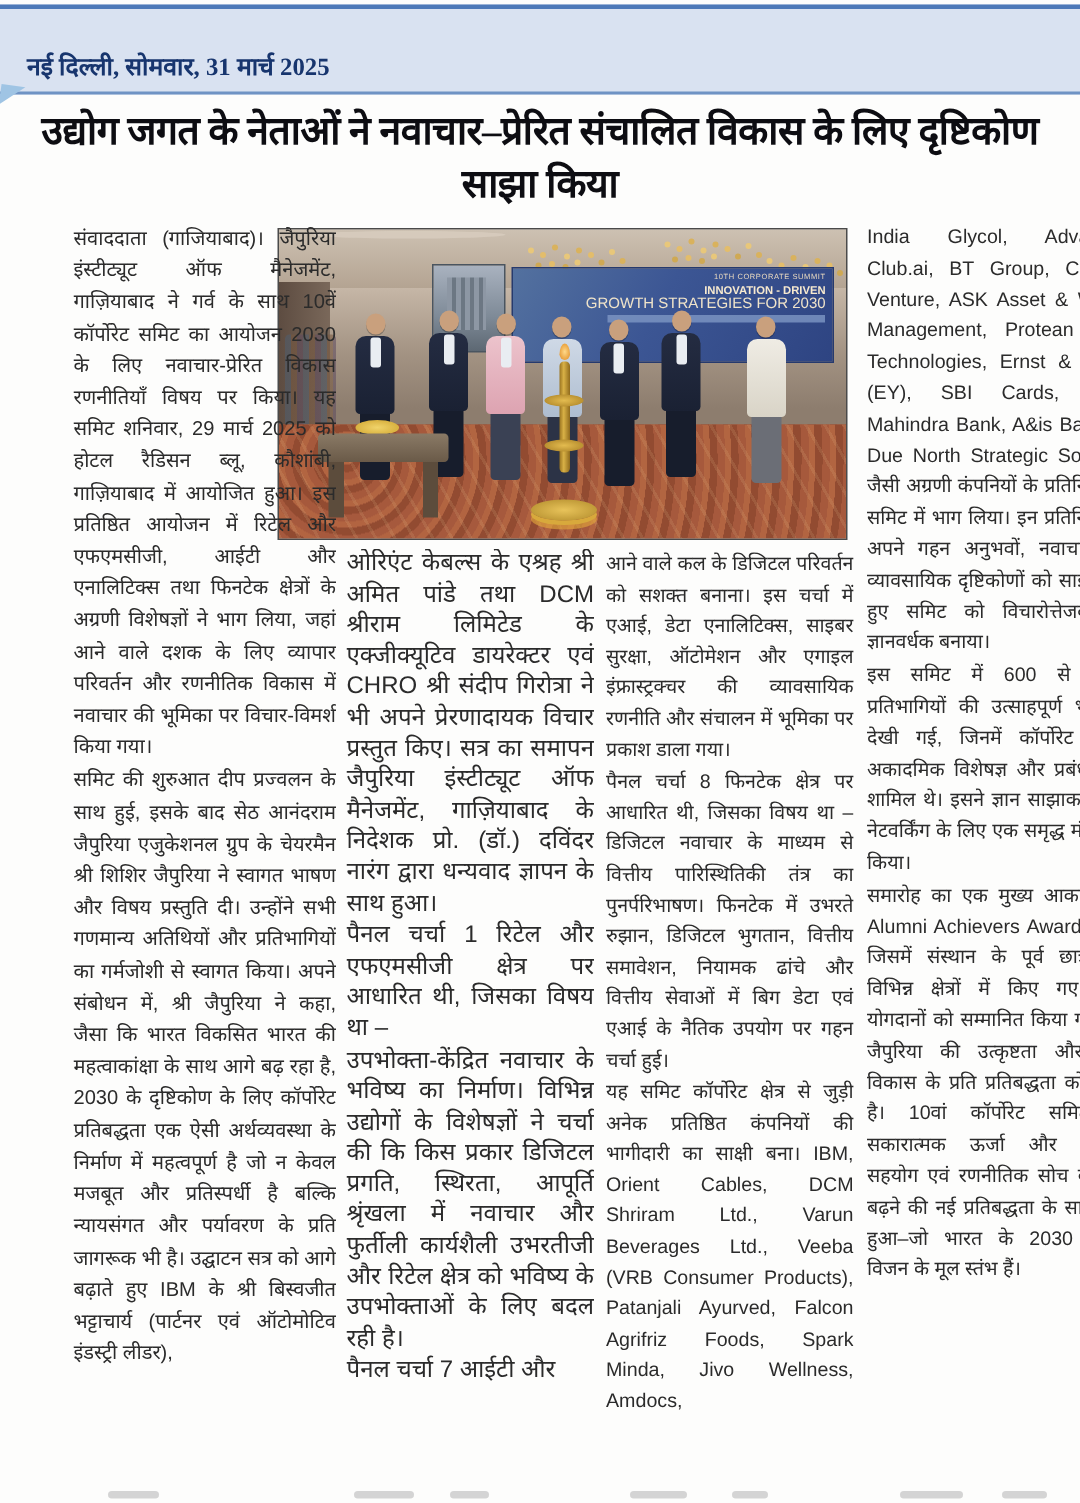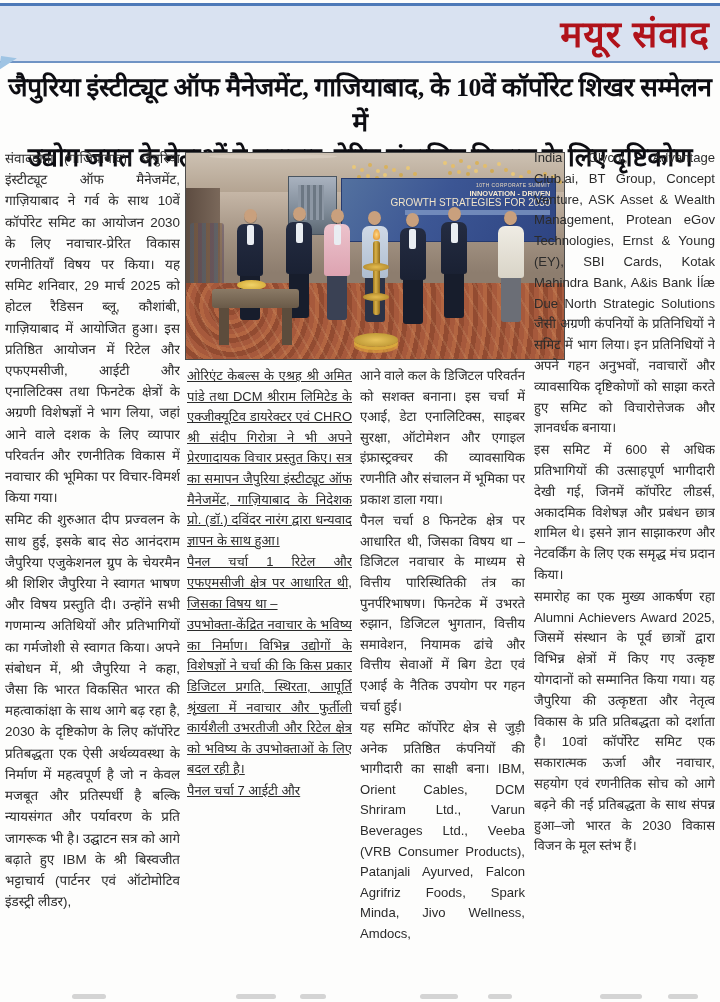--- a/index.html
+++ b/index.html
@@ -36,25 +36,25 @@
     position:absolute;left:0;top:70px;width:720px;text-align:center;
   }
   .headline-line{
     margin:0;font-size:26px;line-height:35px;font-weight:bold;color:#0d0d12;
     font-family:"Liberation Serif","DejaVu Serif",serif;
     letter-spacing:-0.3px;
   }
   
   .col{
     position:absolute;overflow:hidden;text-align:justify;
-    font-size:13.4px;line-height:21.2px;
+    font-size:13.4px;line-height:21.2px;margin-left:44px;
   }
   .col p{margin:0 0 1px 0;}
   .col1{left:5px;  top:148px;width:175px;height:852px;}
-  .col2{left:187px;top:366px;width:165px;height:634px;font-size:13px;line-height:20.6px;text-decoration:underline;}
+  .col2{left:187px;top:366px;width:165px;height:634px;font-size:16px;line-height:20.6px;}
   .col3{left:360px;top:366px;width:165px;height:634px;font-size:13.1px;line-height:20.6px;}
   .col4{left:534px;top:148px;width:181px;height:852px;font-size:13.1px;line-height:20.8px;}
   
   .photo{
     position:absolute;left:185px;top:152px;width:380px;height:208px;
     border:1px solid #4a4a4a;box-sizing:border-box;overflow:hidden;
     background:linear-gradient(#baa998 0%,#c7b8a8 18%,#a39383 40%,#8d7d6e 58%);
   }
   .ceiling{position:absolute;left:0;top:0;width:100%;height:19%;
     background:linear-gradient(#cdc1b2,#b4a492);}
@@ -130,25 +130,24 @@
   
   .smudge{position:absolute;height:5px;background:#c9c9c9;border-radius:3px;opacity:.8;}
 </style>
 </head>
 <body>
 
 <div class="page">
 
   <div class="header-band">
     <div class="masthead-decoration"></div>
-    <h1 class="masthead">मयूर संवाद</h1>
+    <div class="dateline">नई दिल्ली,  सोमवार, 31 मार्च 2025</div>
   </div>
 
   <div class="headline-block">
-    <p class="headline-line">जैपुरिया इंस्टीट्यूट ऑफ मैनेजमेंट, गाजियाबाद, के 10वें कॉर्पोरेट शिखर सम्मेलन में</p>
     <p class="headline-line">उद्योग जगत के नेताओं ने नवाचार–प्रेरित संचालित विकास के लिए दृष्टिकोण साझा किया</p>
   </div>
 
   <div class="photo">
     <div class="ceiling">
       <div class="ceiling-cove"></div>
     </div>
     <div class="chandelier" style="left:68%;top:4%;"></div>
     <div class="chandelier" style="left:86%;top:9%;"></div>
     <div class="chandelier" style="left:44%;top:6%;"></div>

